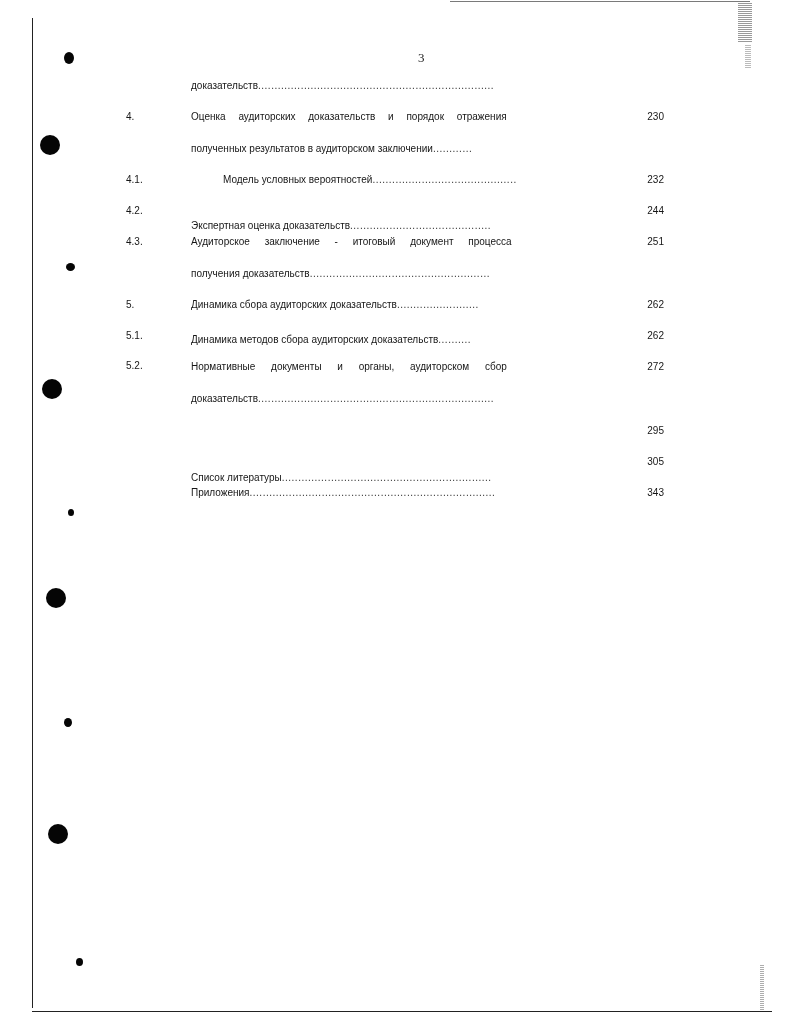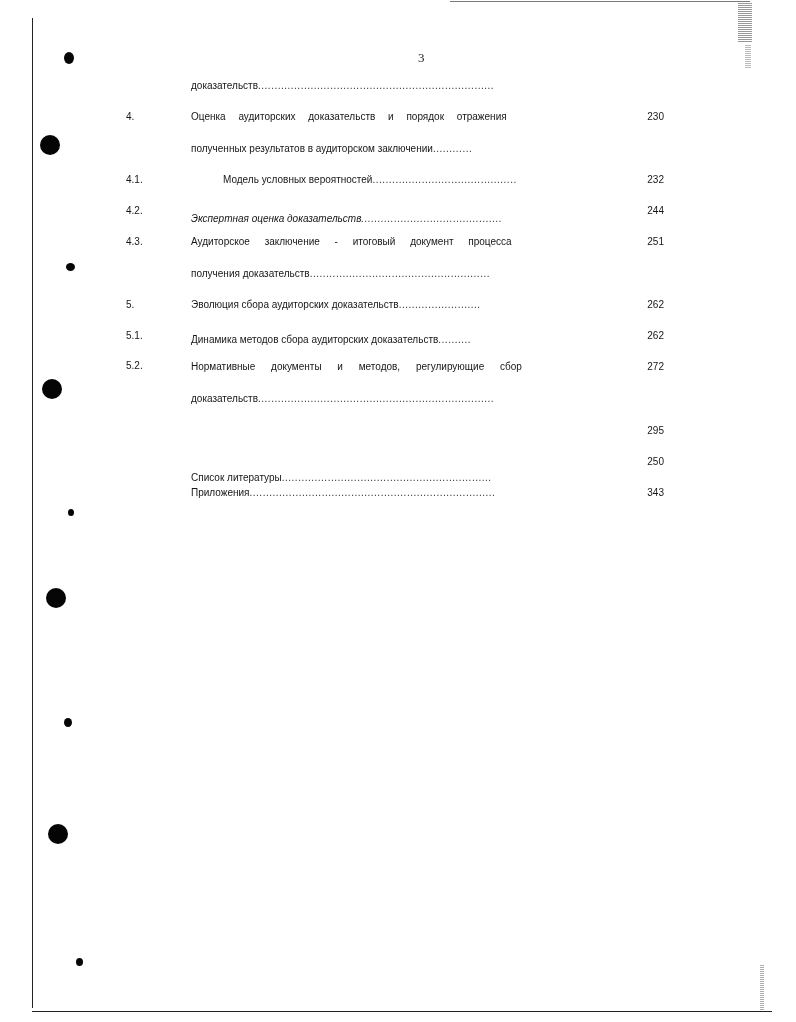--- a/index.html
+++ b/index.html
@@ -65,60 +65,60 @@
     <span>полученных результатов в аудиторском заключении</span><span class="dots">............</span>
   </div>
 
   <div class="toc-line num" style="top:172px;">4.1.</div>
   <div class="toc-line title" style="top:172px;margin-left:32px;">
     <span>Модель условных вероятностей</span><span class="dots">............................................</span>
   </div>
   <div class="toc-line page-ref" style="top:172px;">232</div>
 
   <div class="toc-line num" style="top:203px;">4.2.</div>
-  <div class="toc-line title" style="top:211px;font-style:italic;">
+  <div class="toc-line title" style="top:218px;">
     <span>Экспертная оценка доказательств</span><span class="dots">...........................................</span>
   </div>
   <div class="toc-line page-ref" style="top:203px;">244</div>
 
   <div class="toc-line num" style="top:234px;">4.3.</div>
   <div class="toc-line title" style="top:234px;text-align:right;">
     <span style="word-spacing:12px;">Аудиторское заключение - итоговый документ процесса</span>
   </div>
   <div class="toc-line page-ref" style="top:234px;">251</div>
   <div class="toc-line title" style="top:266px;">
     <span>получения доказательств</span><span class="dots">.......................................................</span>
   </div>
 
   <div class="toc-line num" style="top:297px;">5.</div>
   <div class="toc-line title" style="top:297px;">
-    <span>Эволюция сбора аудиторских доказательств</span><span class="dots">.........................</span>
+    <span>Динамика сбора аудиторских доказательств</span><span class="dots">.........................</span>
   </div>
   <div class="toc-line page-ref" style="top:297px;">262</div>
 
   <div class="toc-line num" style="top:328px;">5.1.</div>
   <div class="toc-line title" style="top:332px;">
     <span>Динамика методов сбора аудиторских доказательств</span><span class="dots">..........</span>
   </div>
   <div class="toc-line page-ref" style="top:328px;">262</div>
 
   <div class="toc-line num" style="top:358px;">5.2.</div>
   <div class="toc-line title" style="top:359px;">
-    <span style="word-spacing:13px;">Нормативные документы и методов, регулирующие сбор</span>
+    <span style="word-spacing:13px;">Нормативные документы и органы, аудиторском сбор</span>
   </div>
   <div class="toc-line page-ref" style="top:359px;">272</div>
   <div class="toc-line title" style="top:391px;">
     <span>доказательств</span><span class="dots">........................................................................</span>
   </div>
 
   <div class="toc-line page-ref" style="top:423px;">295</div>
 
   <div class="toc-line title" style="top:470px;">
     <span>Список литературы</span><span class="dots">................................................................</span>
   </div>
-  <div class="toc-line page-ref" style="top:454px;">250</div>
+  <div class="toc-line page-ref" style="top:454px;">305</div>
 
   <div class="toc-line title" style="top:485px;">
     <span>Приложения</span><span class="dots">...........................................................................</span>
   </div>
   <div class="toc-line page-ref" style="top:485px;">343</div>
 
 </div>
 
 </body></html>

